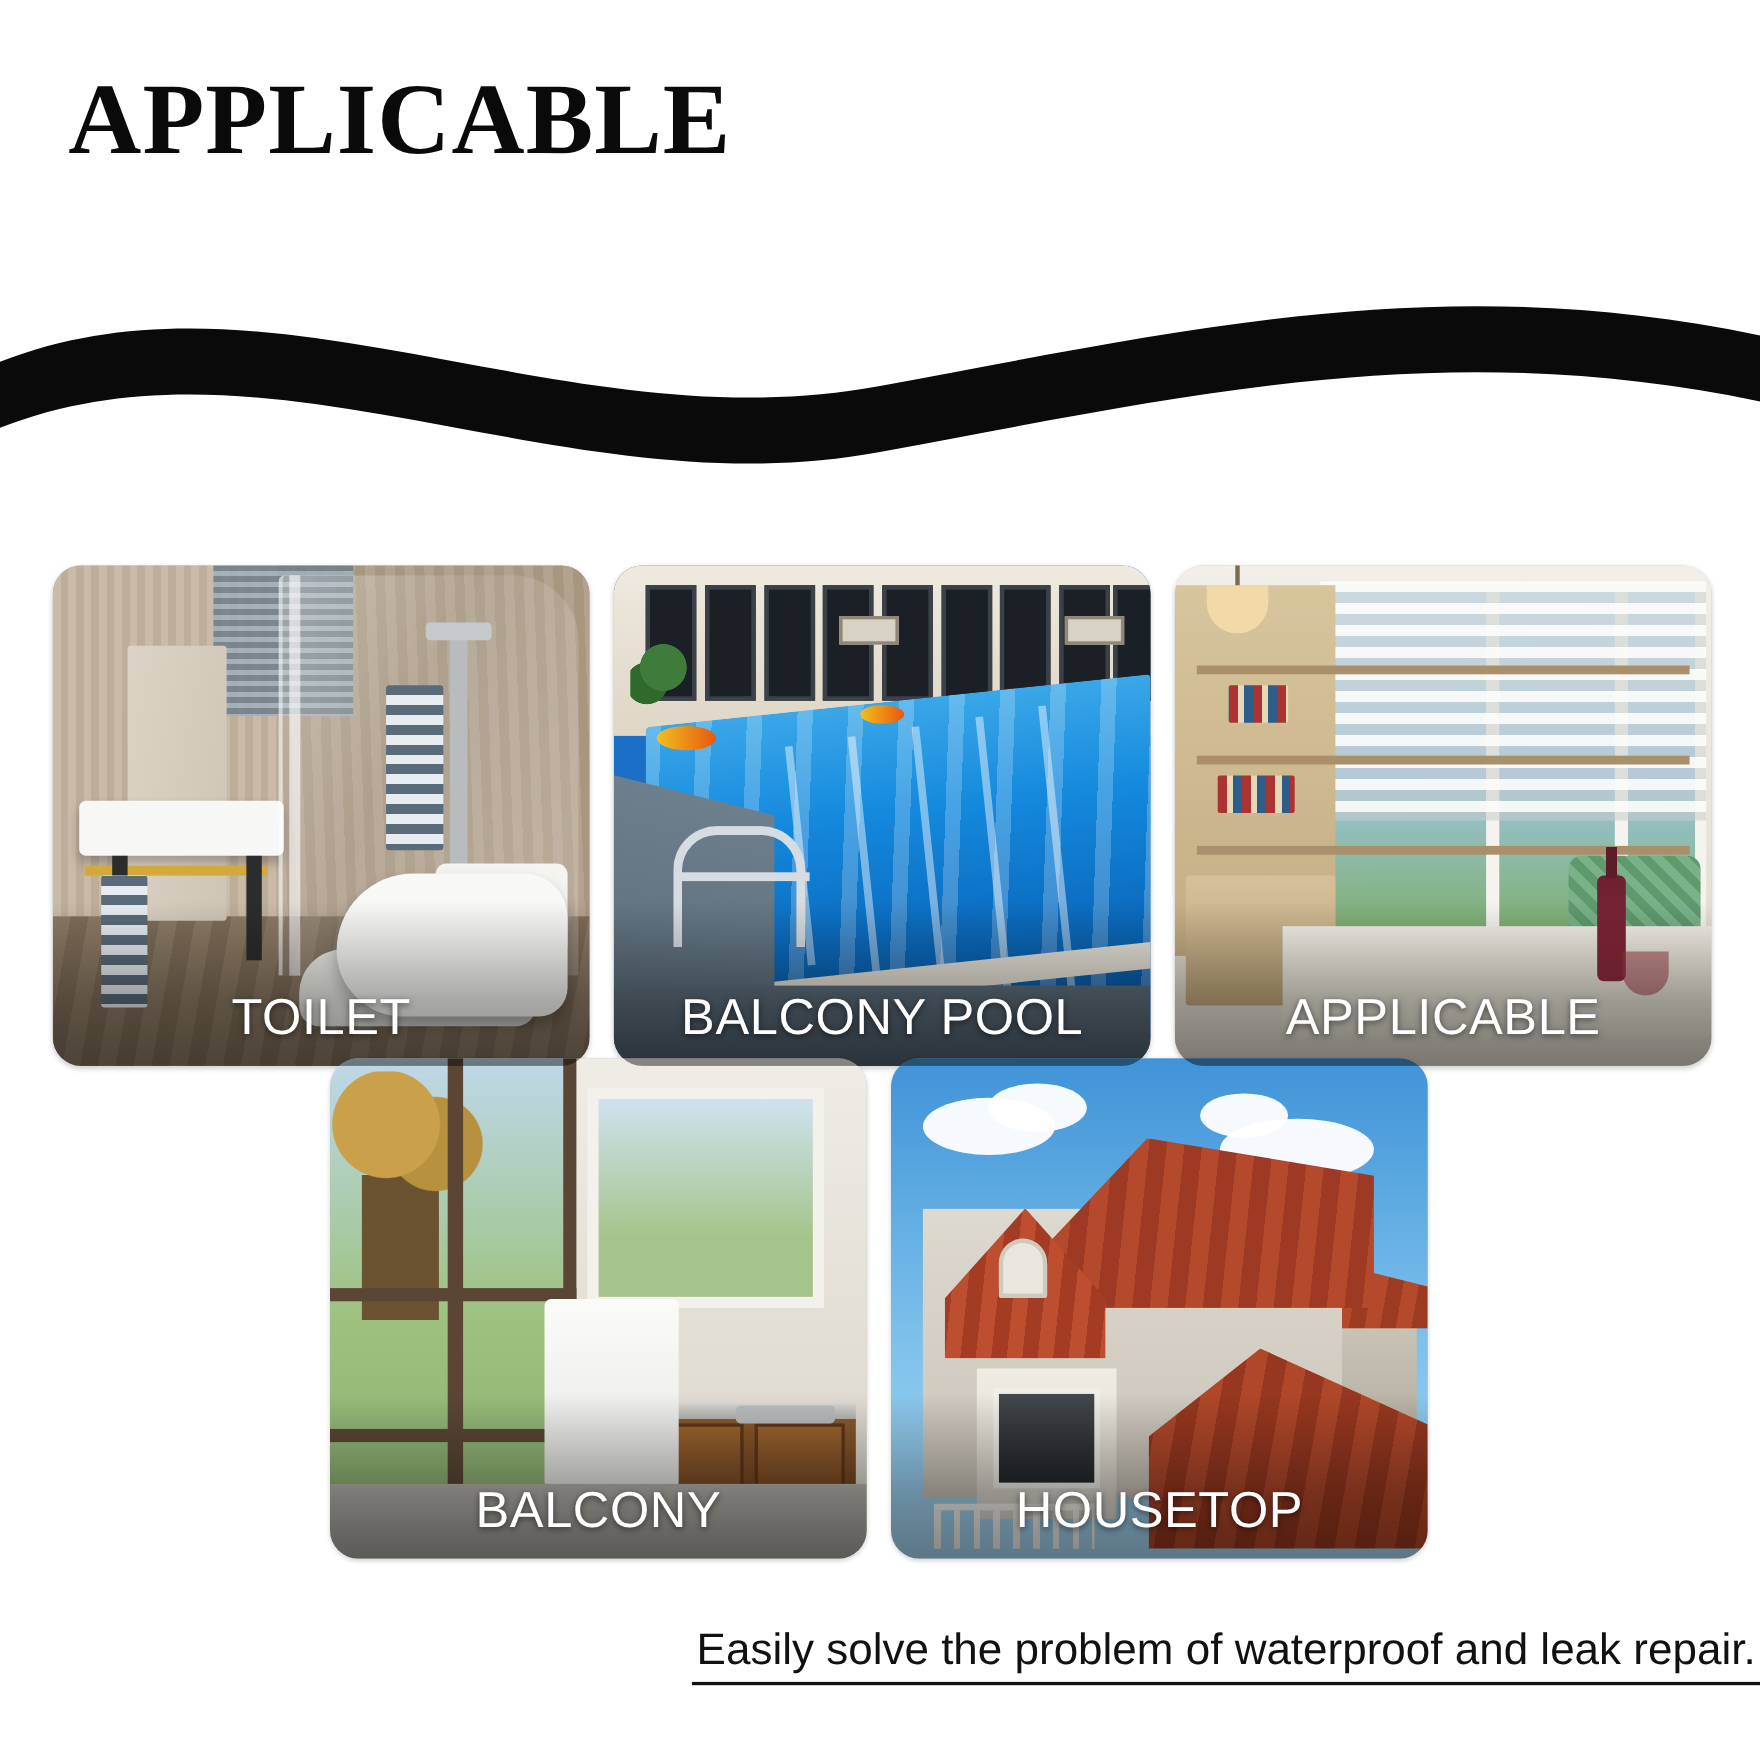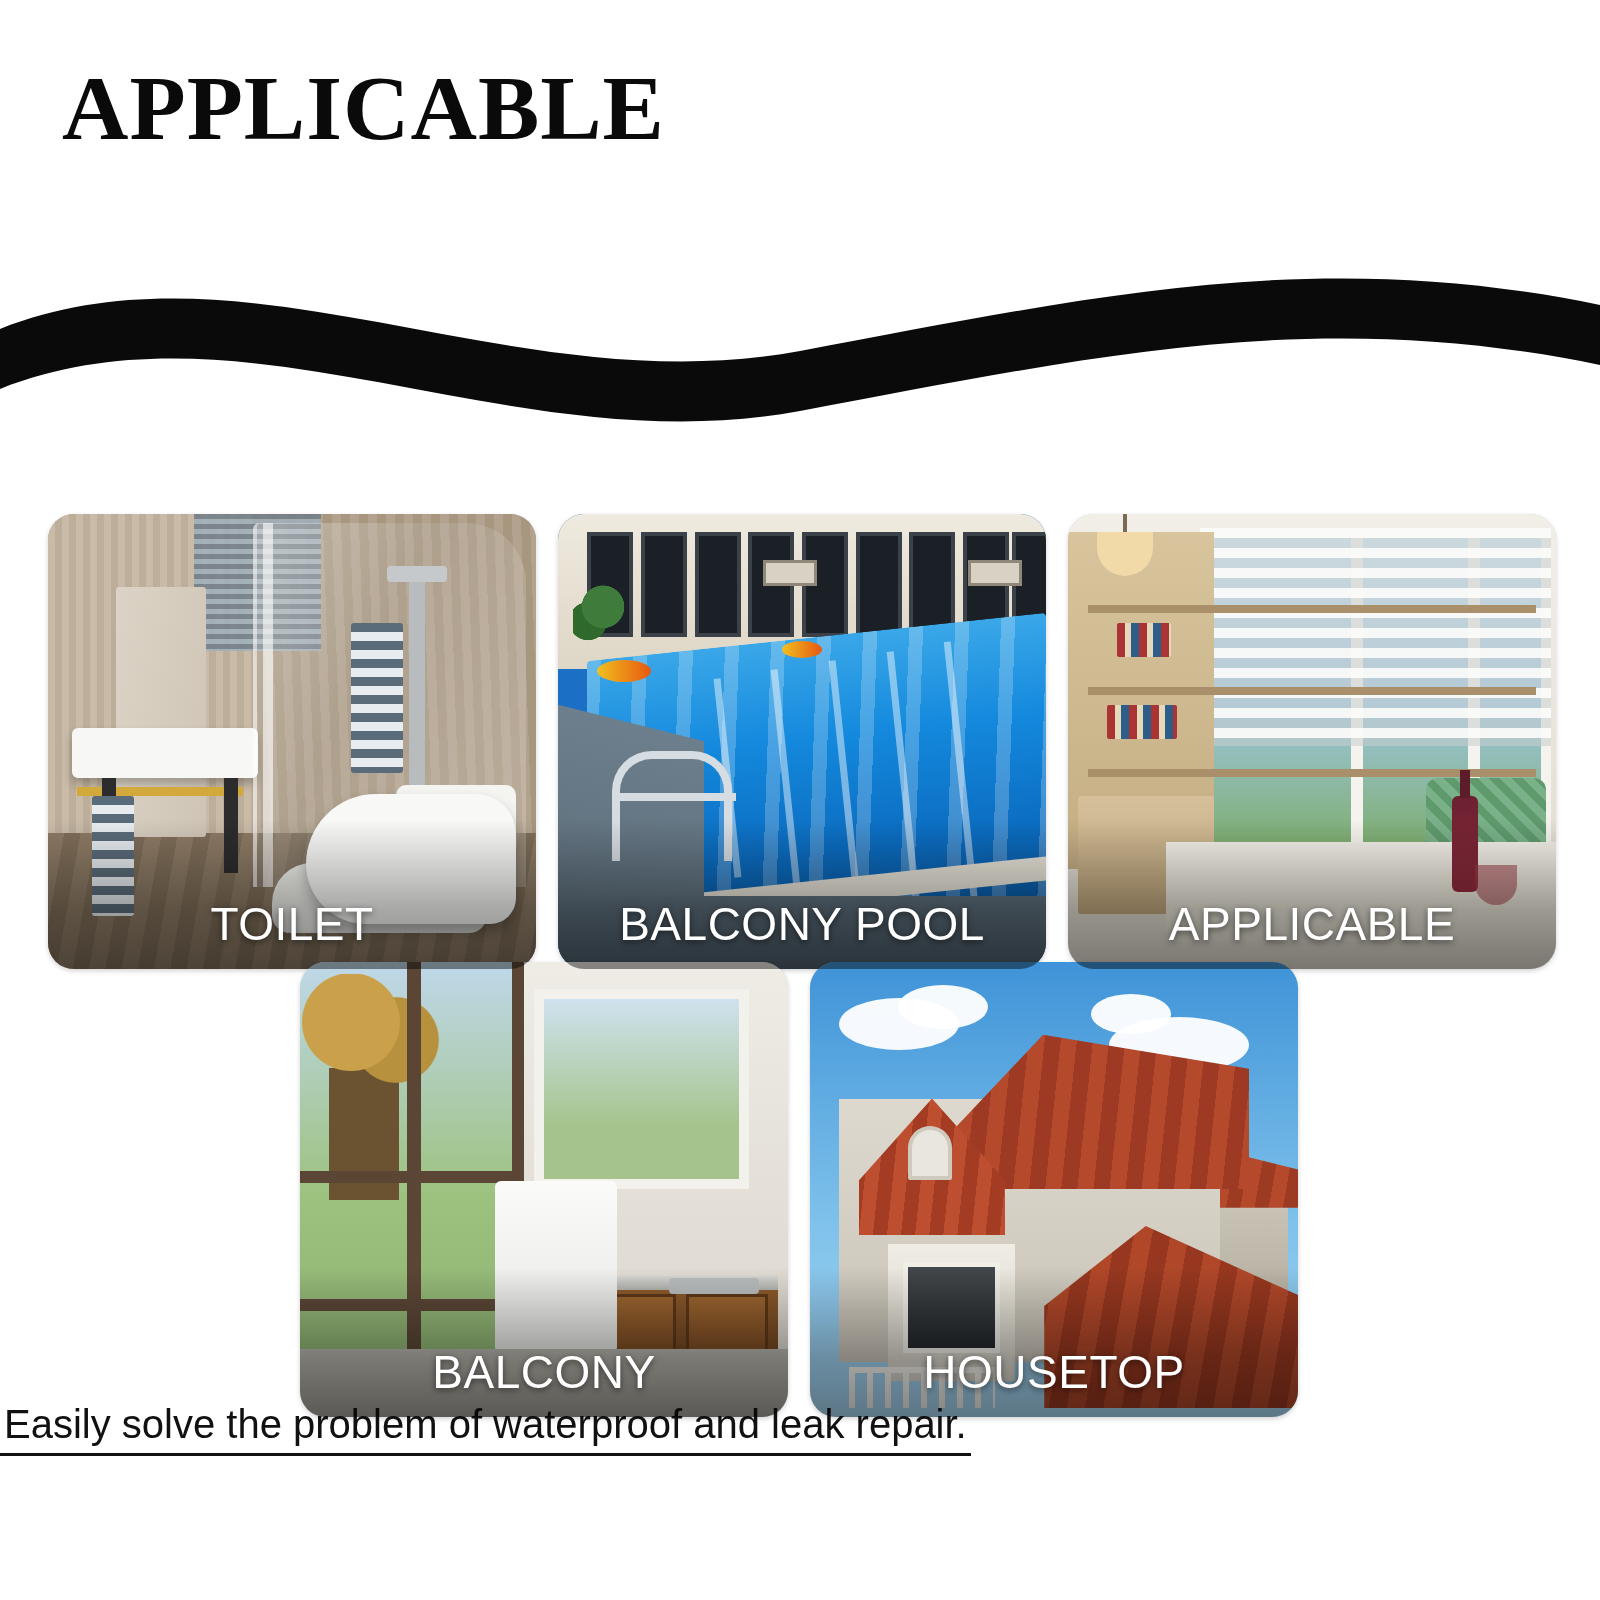--- a/index.html
+++ b/index.html
@@ -85,22 +85,22 @@
     height: 150px;
     background: linear-gradient(to bottom, rgba(0,0,0,0) 0%, rgba(0,0,0,0.32) 60%, rgba(0,0,0,0.45) 100%);
     z-index: 5;
   }
 
   
   .footer {
     position: absolute;
     left: 0;
     right: 0;
-    top: 1402px;
-    text-align: left;
+    top: 1478px;
+    text-align: right;
   }
   .footer-text {
     display: inline-block;
     font-size: 40px;
     color: #111111;
     border-bottom: 3px solid #111111;
     padding: 0 4px 6px 4px;
   }
 
   

